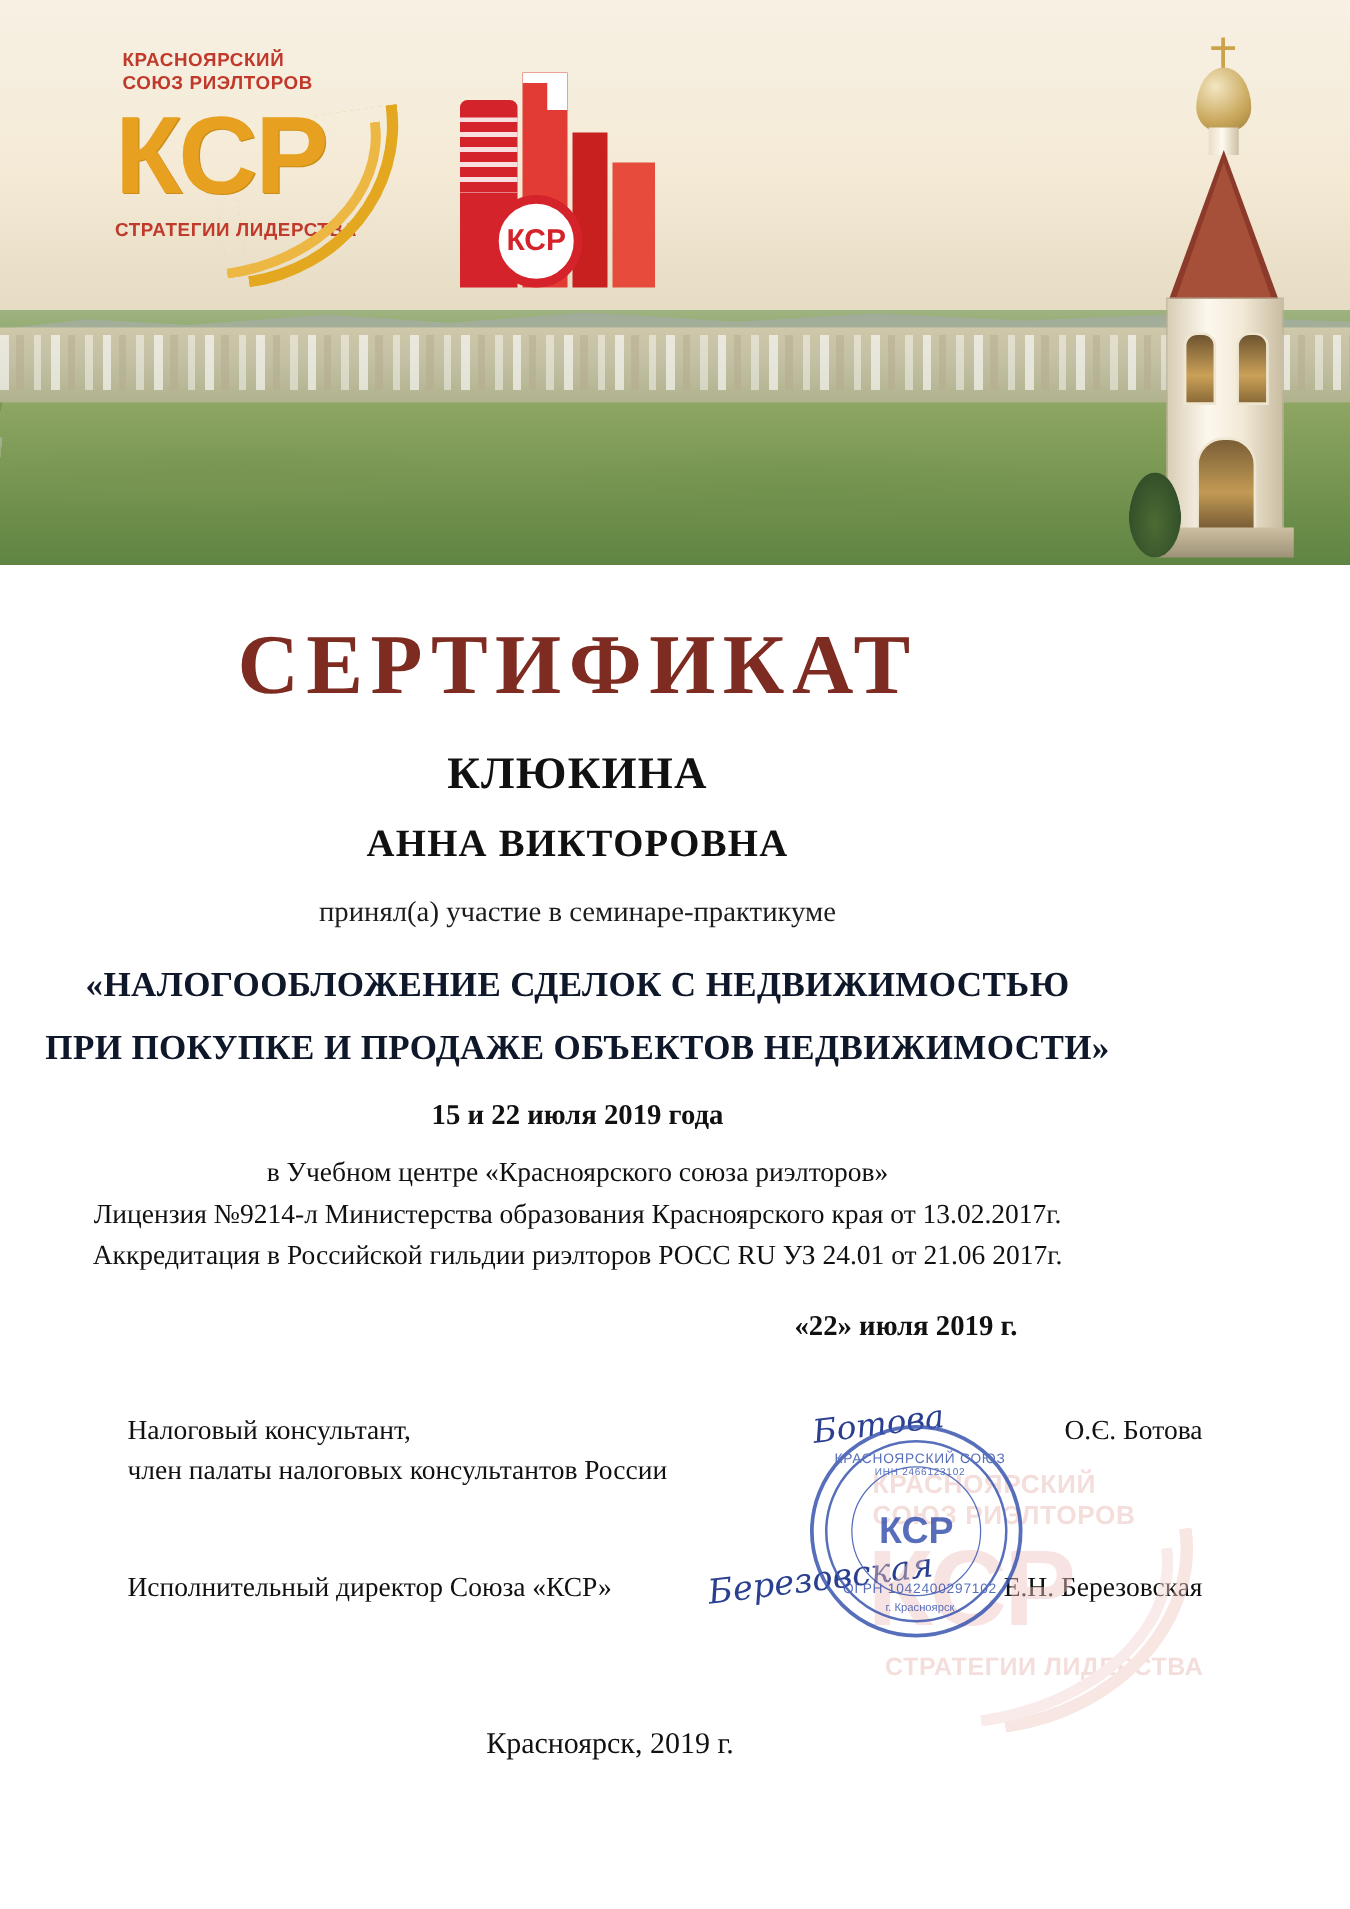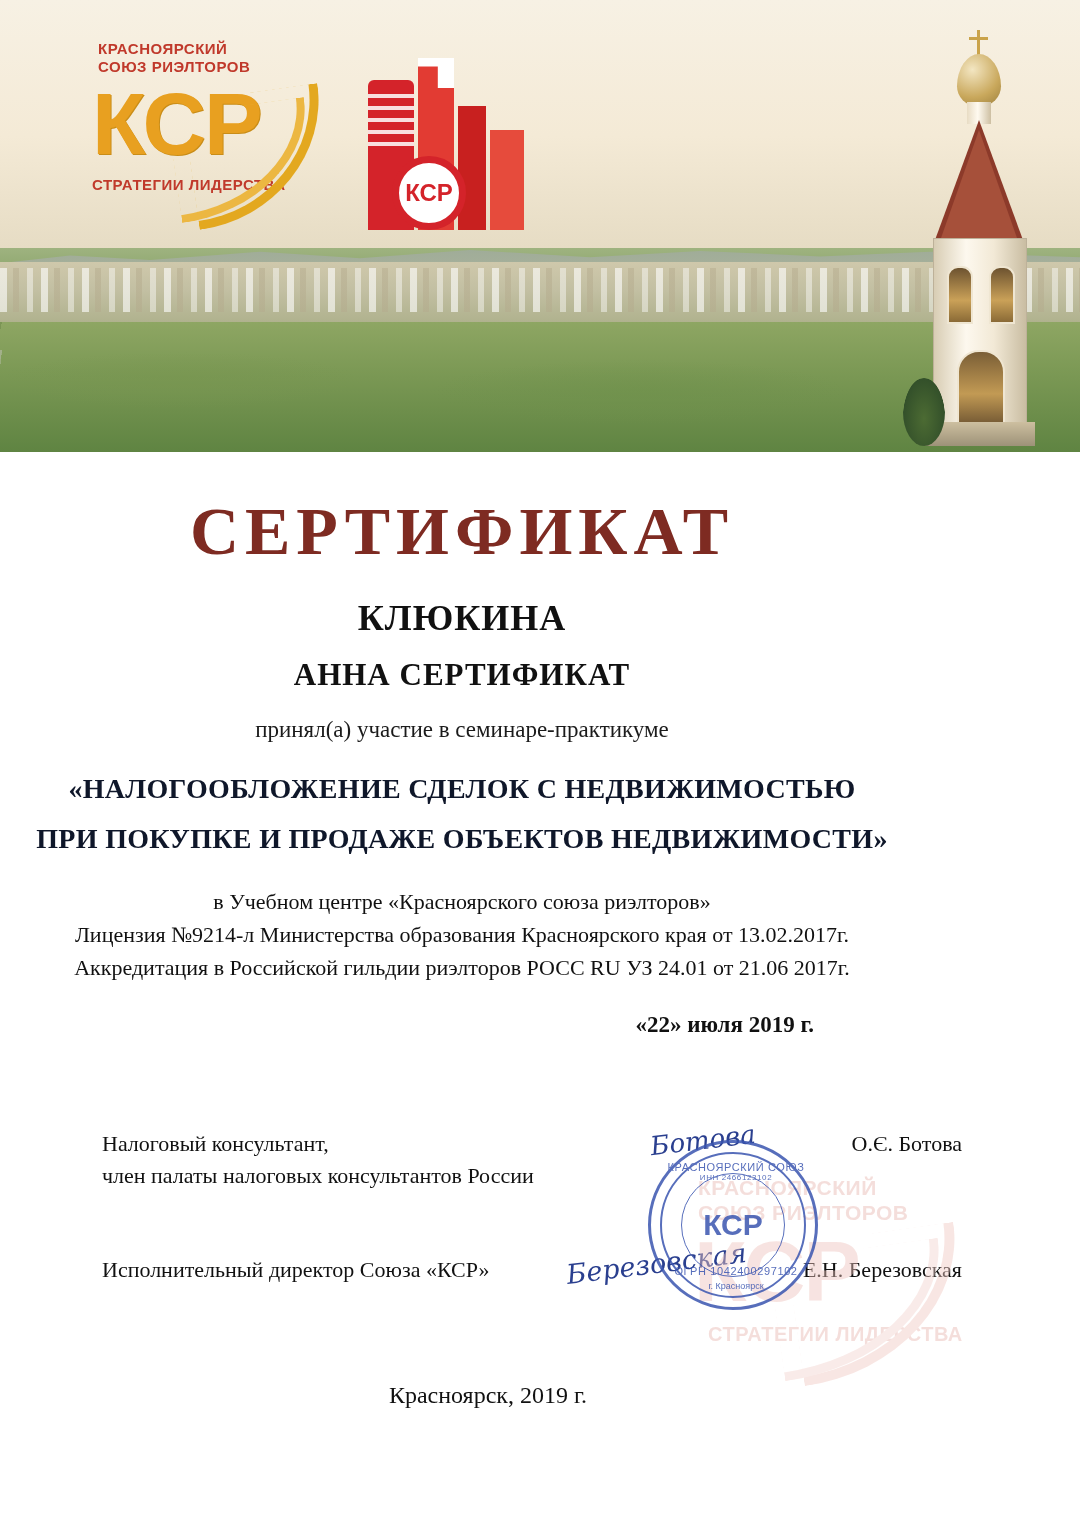--- a/index.html
+++ b/index.html
@@ -334,21 +334,21 @@
     text-align: center;
     font-size: 23px;
     font-weight: bold;
     color: #111;
     margin-top: 24px;
   }
   .info {
     text-align: center;
     font-size: 22px;
     color: #111;
-    margin-top: 30px;
+    margin-top: 16px;
     line-height: 33px;
   }
   .issue-date {
     text-align: right;
     font-size: 23px;
     font-weight: bold;
     color: #111;
     margin-top: 28px;
     padding-right: 110px;
   }
@@ -546,27 +546,28 @@
       </div>
     </div>
   </div>
 
   <div class="body-area">
 
     <div class="title">СЕРТИФИКАТ</div>
 
 
     <div class="name1">КЛЮКИНА</div>
-    <div class="name2">АННА СЕРТИФИКАТ</div>
+    <div class="name2">АННА ВИКТОРОВНА</div>
 
     <div class="sub2">принял(а) участие в семинаре-практикуме</div>
 
     <div class="course-line">«НАЛОГООБЛОЖЕНИЕ СДЕЛОК С НЕДВИЖИМОСТЬЮ</div>
     <div class="course-line second">ПРИ ПОКУПКЕ И ПРОДАЖЕ ОБЪЕКТОВ НЕДВИЖИМОСТИ»</div>
 
+    <div class="dates">15 и 22 июля 2019 года</div>
 
     <div class="info">
       <div>в Учебном центре «Красноярского союза риэлторов»</div>
       <div>Лицензия №9214-л Министерства образования Красноярского края от 13.02.2017г.</div>
       <div>Аккредитация в Российской гильдии риэлторов РОСС RU УЗ 24.01 от 21.06 2017г.</div>
     </div>
 
     <div class="issue-date">«22» июля 2019 г.</div>
 
     <div class="sign-block">

